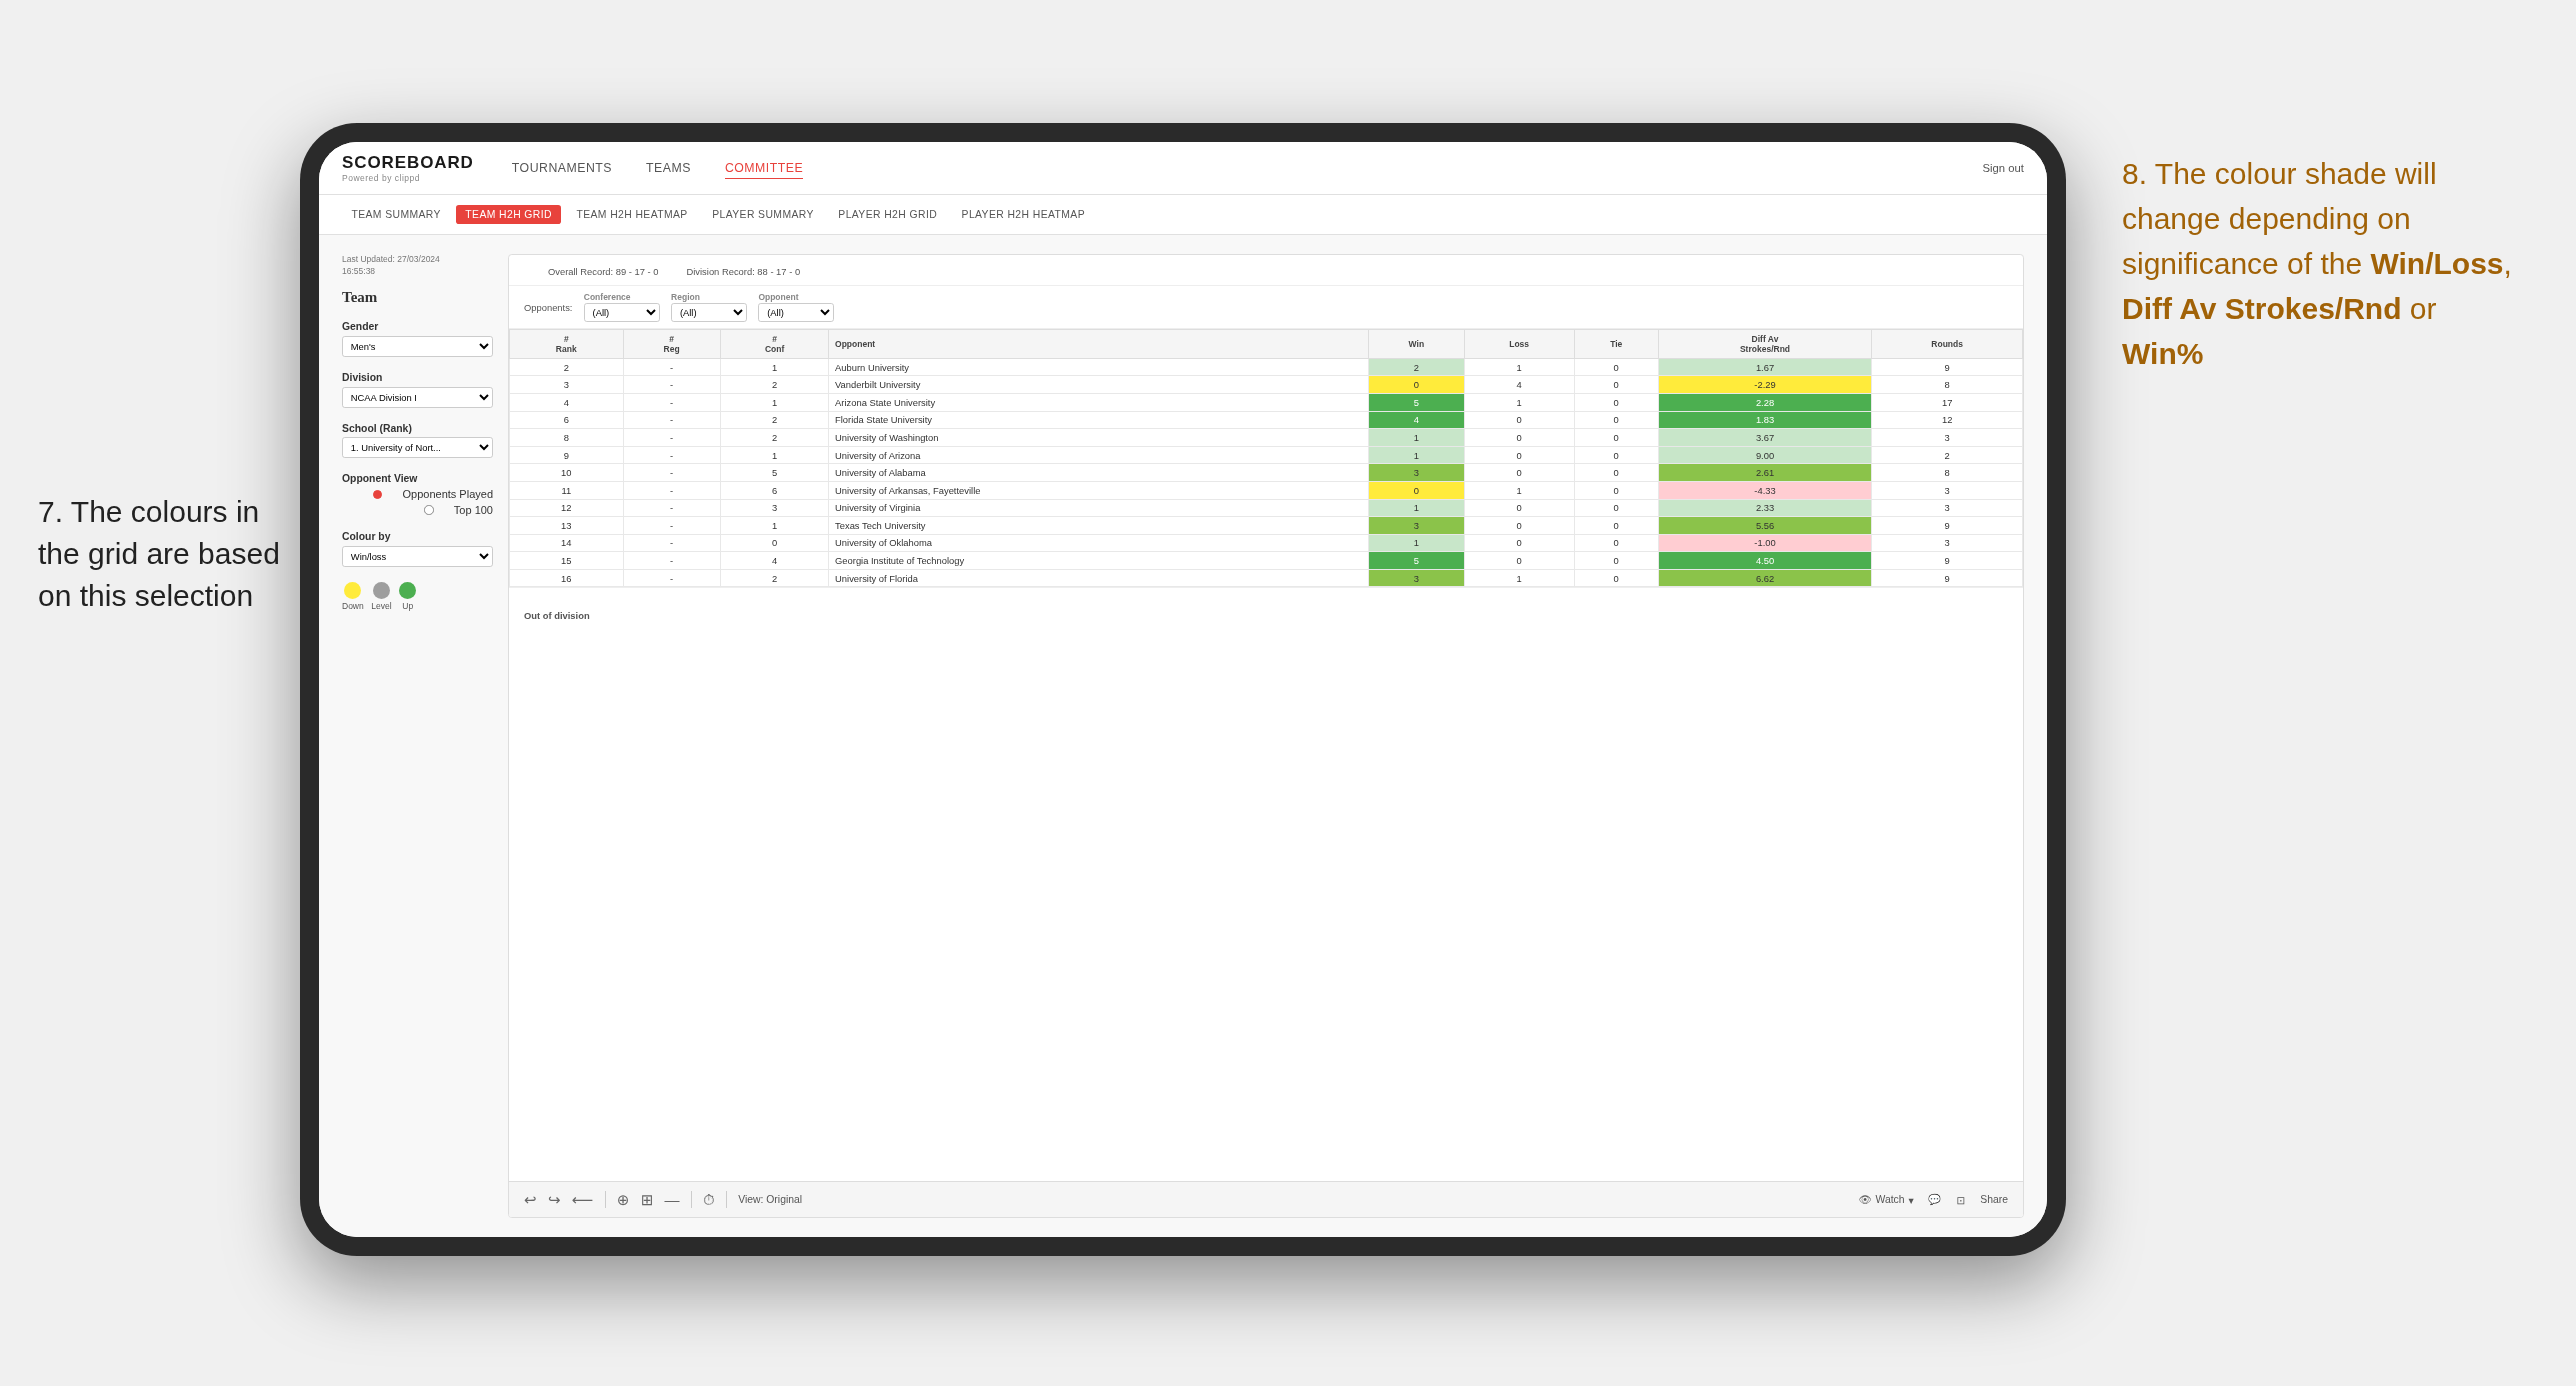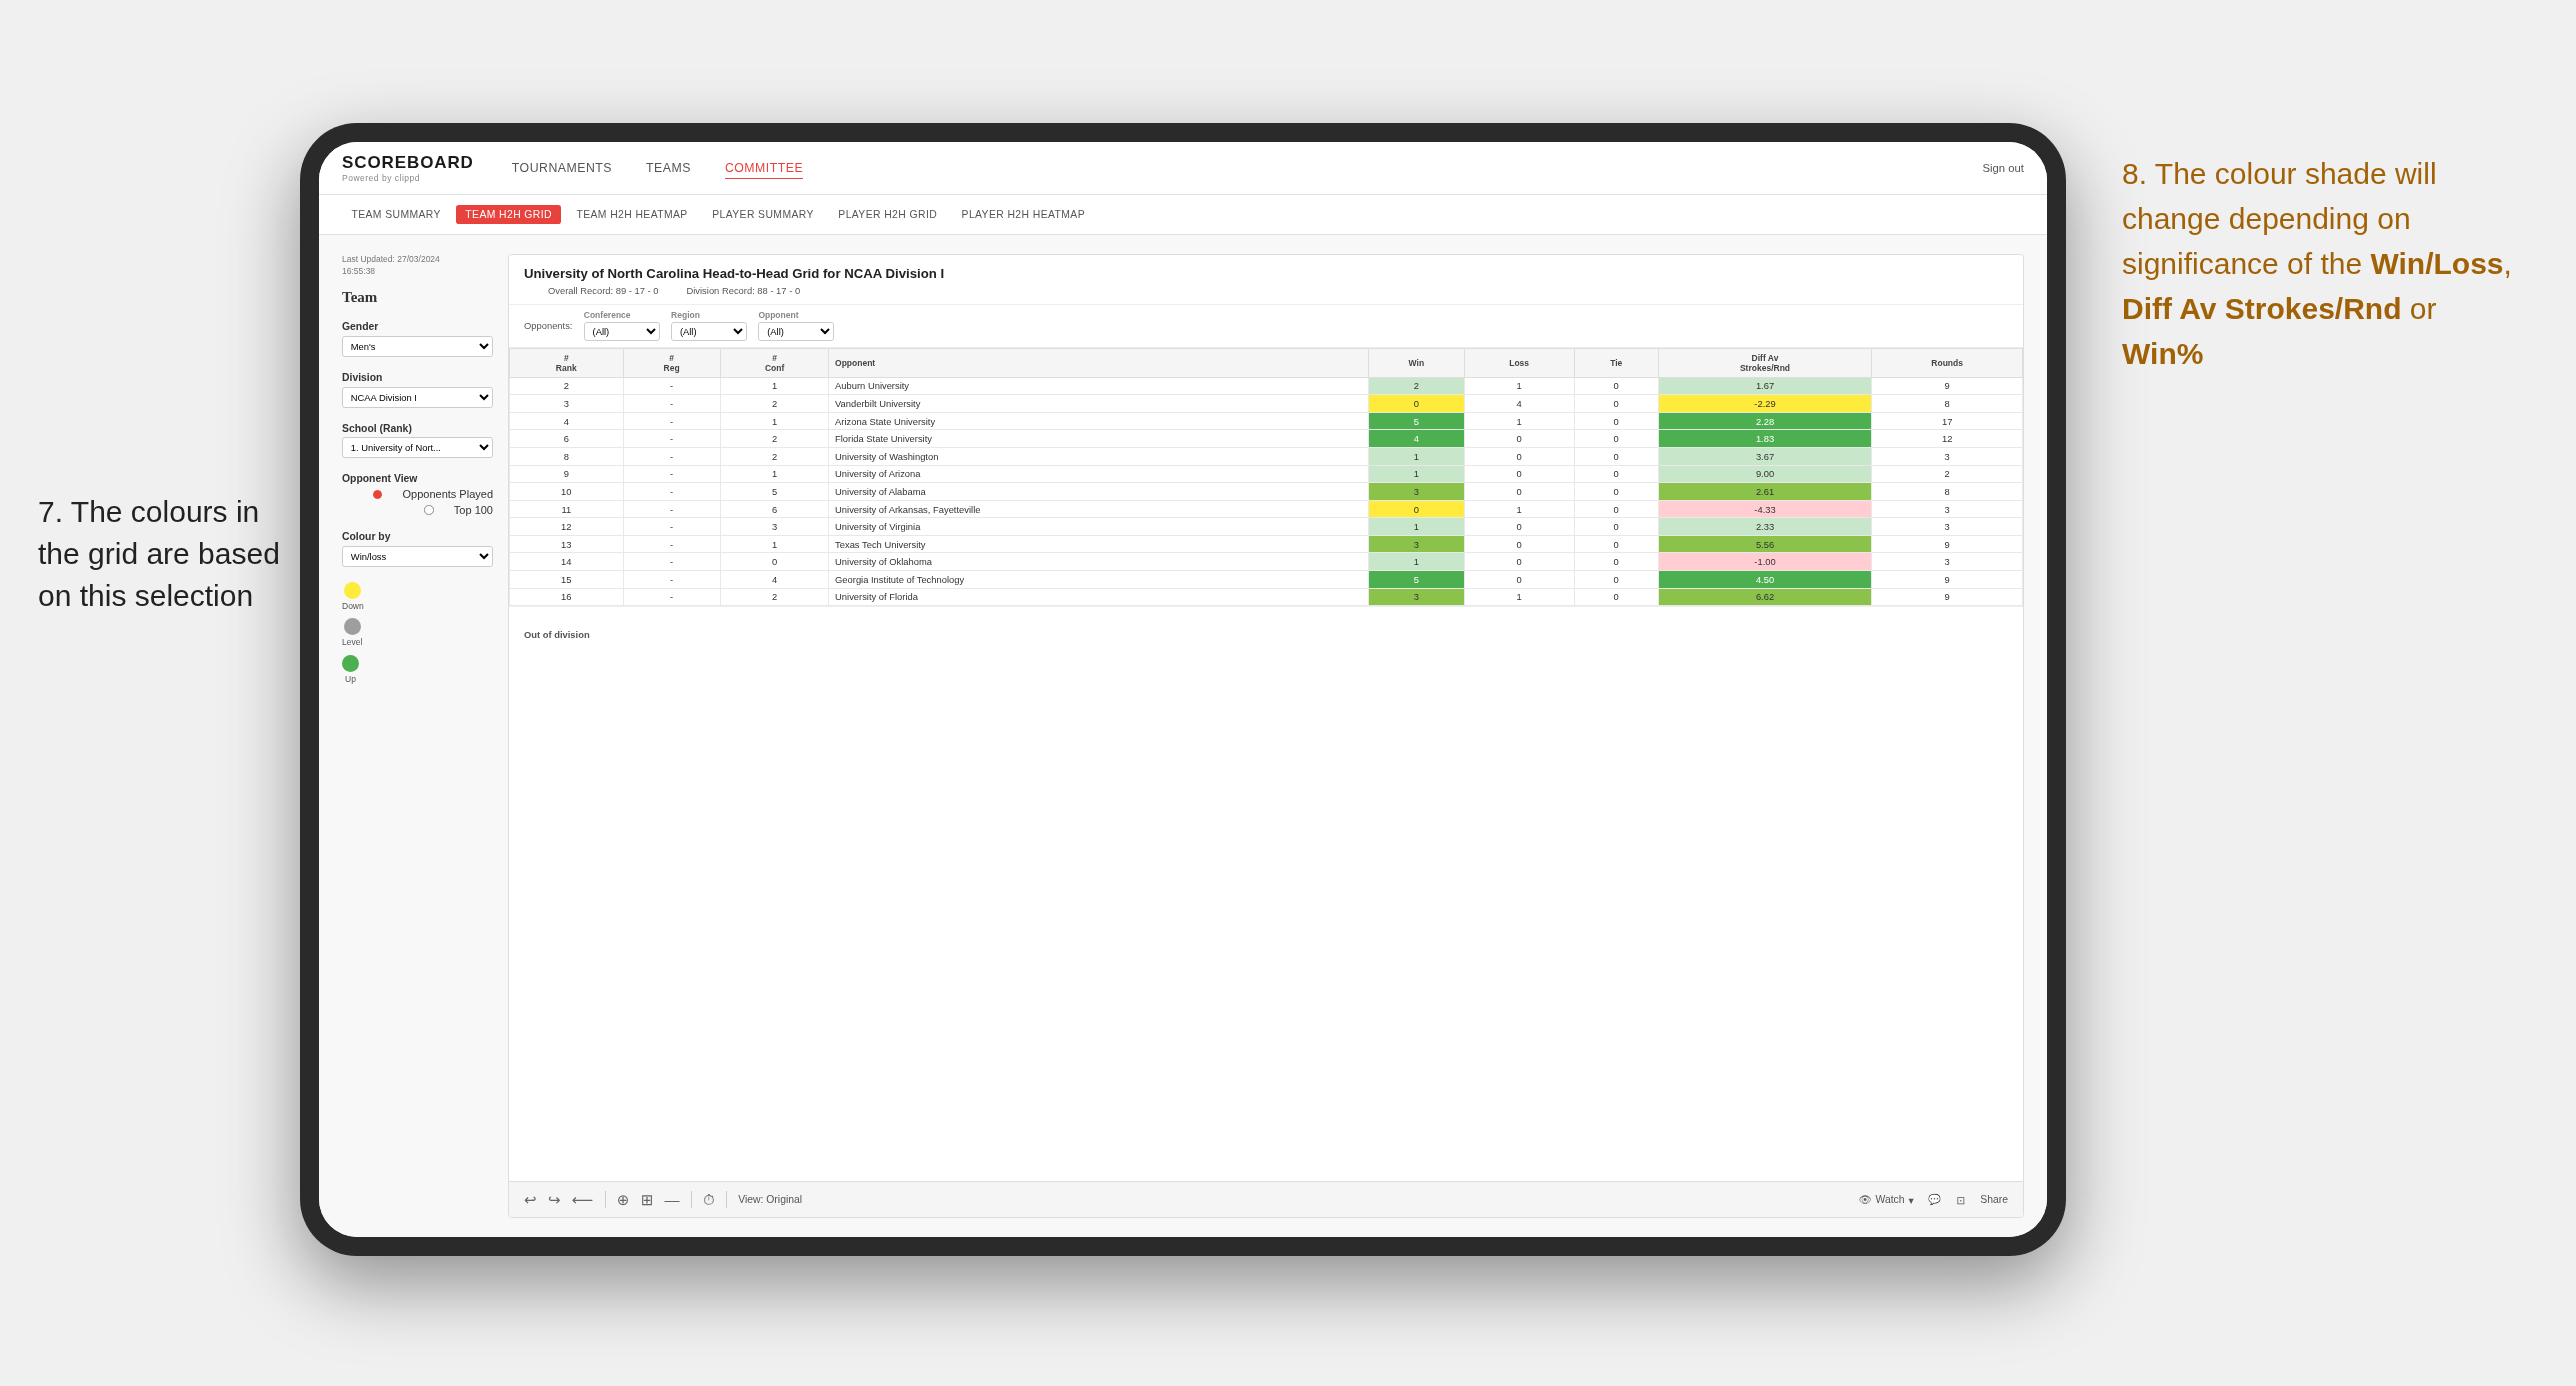--- a/index.html
+++ b/index.html
@@ -216,21 +216,20 @@
       background: #e8423c;
       border-color: #e8423c;
     }
 
     
     .legend {
       display: flex;
       gap: 7.6px;
       align-items: flex-start;
       margin-top: 11.3px;
-      flex-direction: column;
     }
     .legend-item {
       display: flex;
       flex-direction: column;
       align-items: center;
       gap: 1.9px;
       font-size: 8.5px;
       color: #555;
     }
     .legend-circle {
@@ -507,21 +506,20 @@
           <div class="legend-item">
             <div class="legend-circle" style="background:#4caf50;"></div>
             <span>Up</span>
           </div>
         </div>
       </div>
 
       <div class="right-panel">
 
         <div class="grid-header">
-          <div class="grid-title">University of North Carolina Head-to-Head Grid for NCAA Division I</div>
           <div class="grid-records">
             <span class="grid-record">
               <span>Overall Record:</span> <span>89 - 17 - 0</span>
             </span>
             <span class="grid-record">
               <span>Division Record:</span> <span>88 - 17 - 0</span>
             </span>
           </div>
         </div>
 

